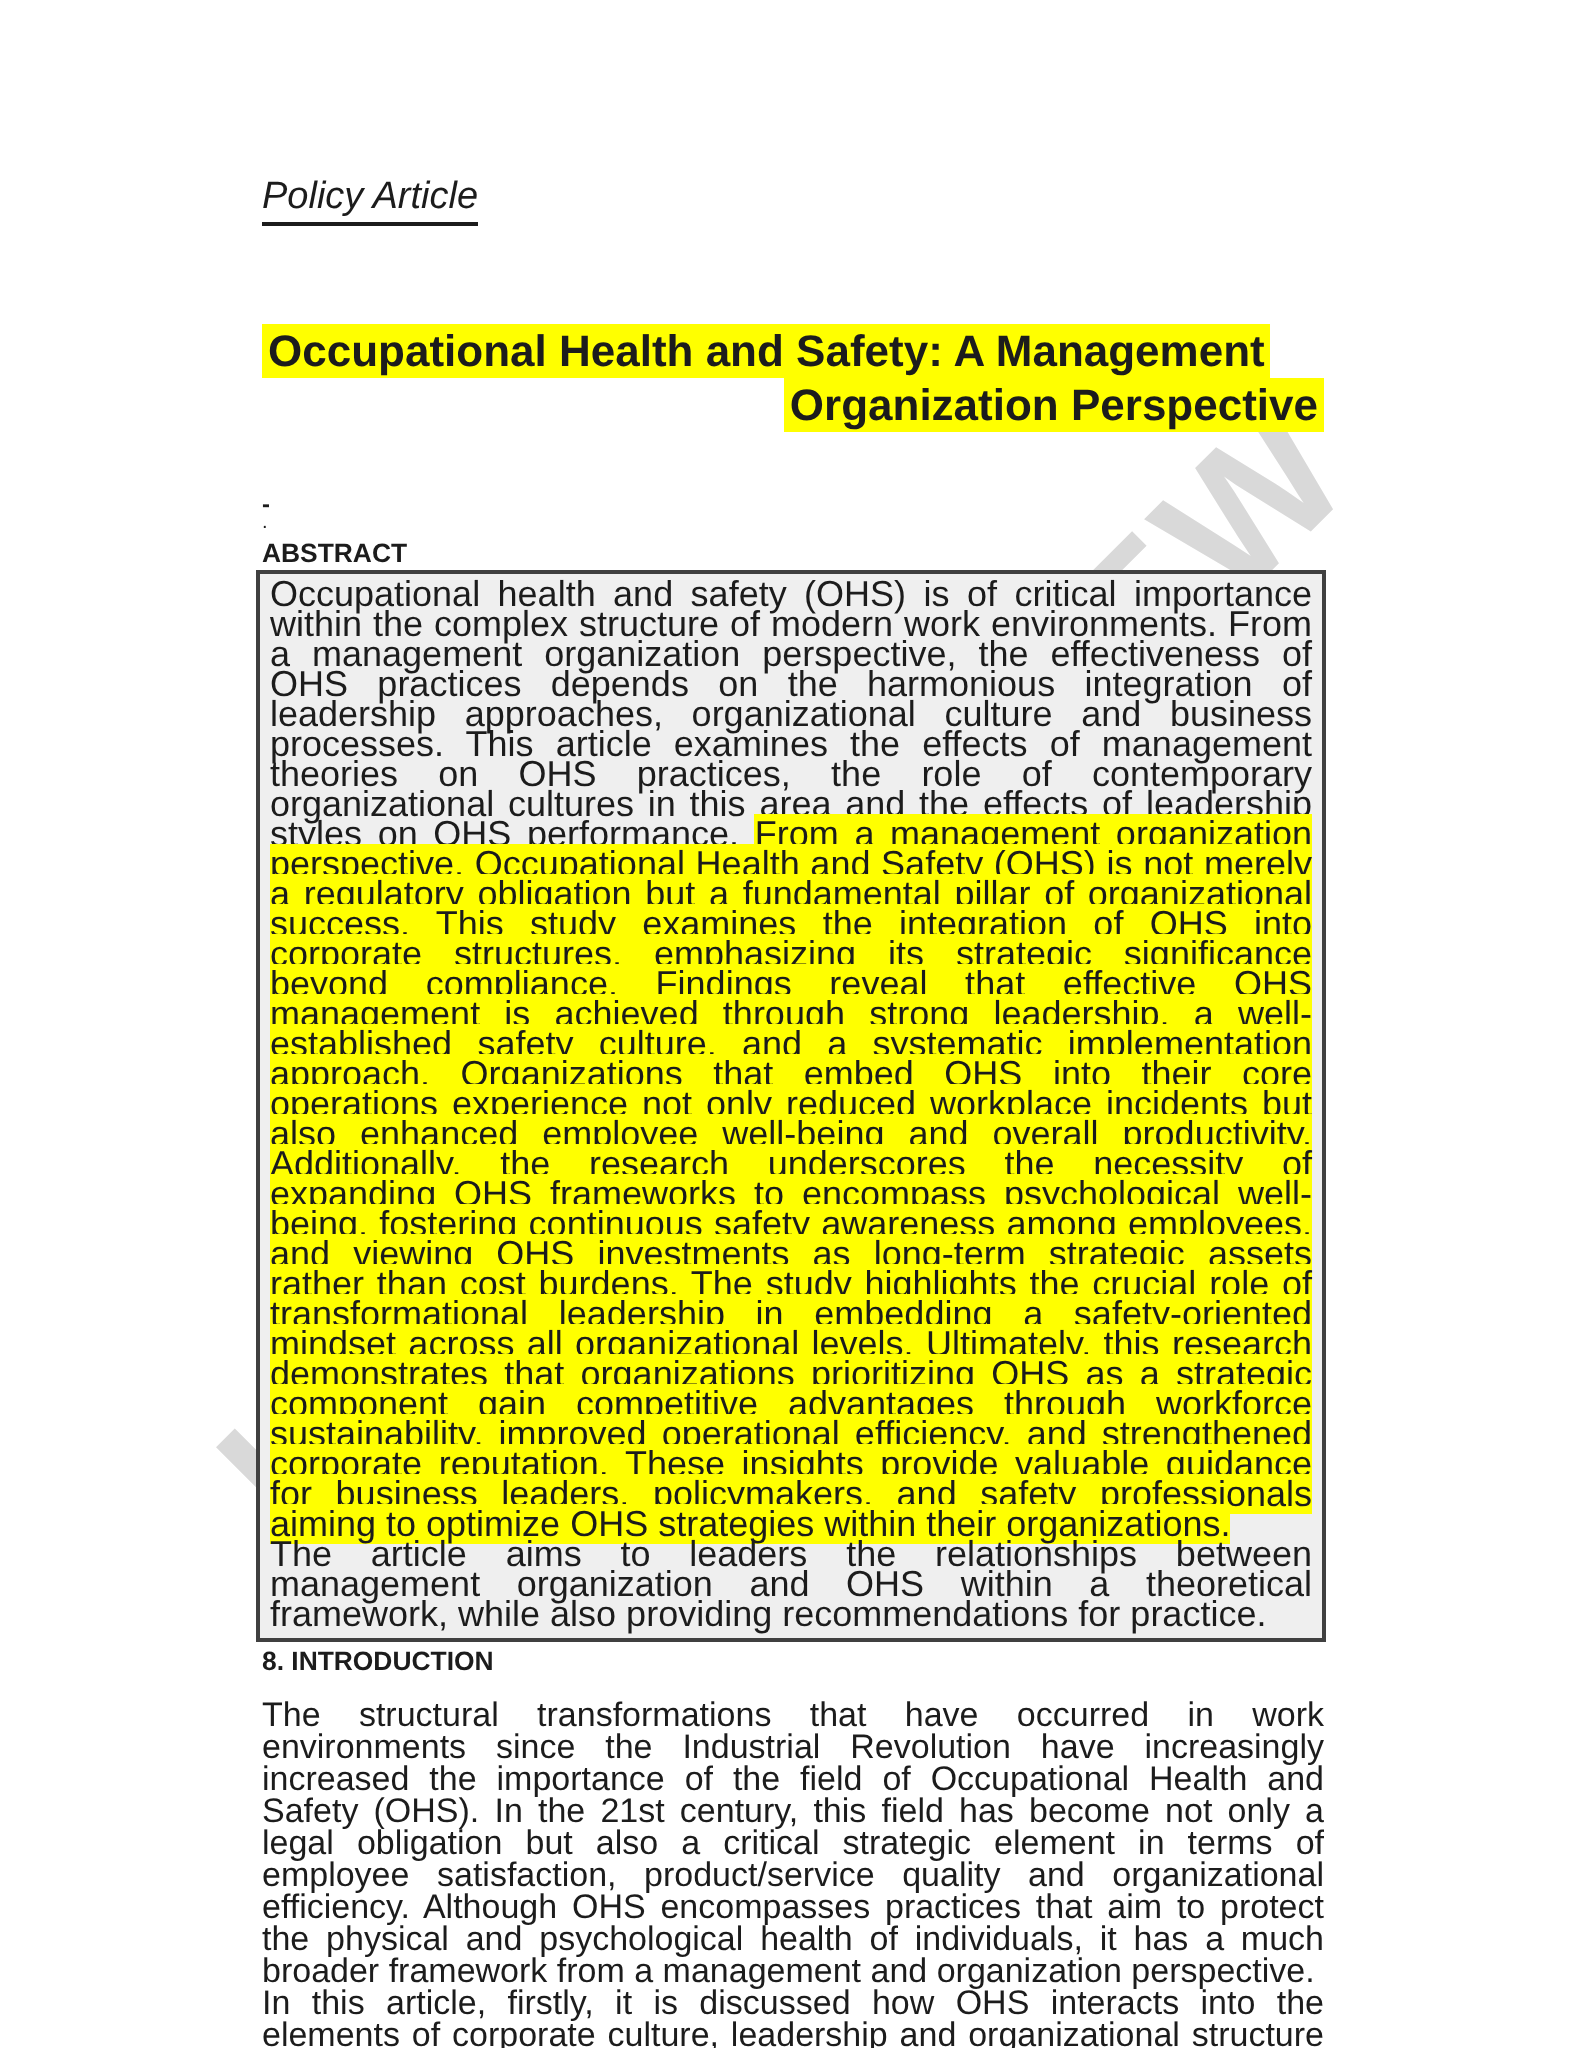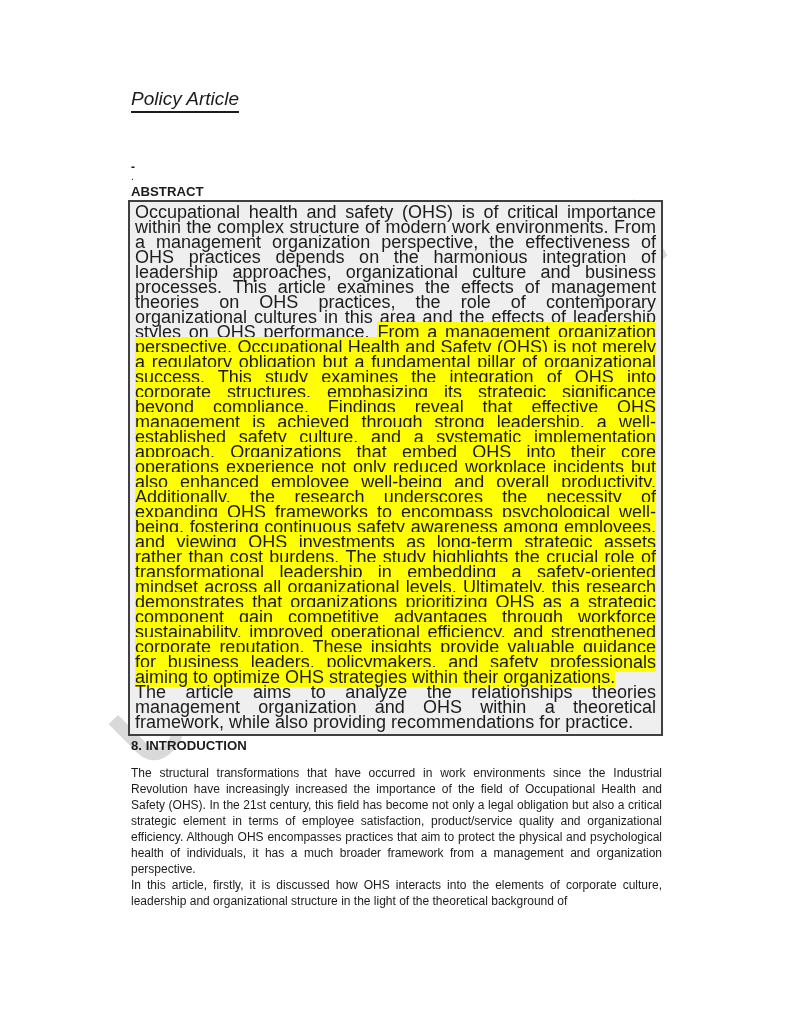--- a/index.html
+++ b/index.html
@@ -95,48 +95,56 @@
     text-align:justify;
     margin-top:3px;
   }
   .intro-heading{
     font-size:13.2px;
     font-weight:700;
     line-height:16px;
     margin-top:2px;
   }
   .body-paragraph{
-    font-size:12px;
+    font-size:17px;
     line-height:16px;
     text-align:justify;
   }
   .body-paragraph.first{margin-top:11px;}
 </style>
 </head>
 <body>
 
 <div class="page">
 
   <div class="watermark">UNDER REVIEW</div>
 
   <div class="content">
 
     <div>
       <span class="policy-heading">Policy Article</span>
     </div>
 
+    <div class="title-block">
+      <div class="title-line1">
+        <mark>Occupational Health and Safety: A Management</mark>
+      </div>
+      <div class="title-line2">
+        <mark>Organization Perspective</mark>
+      </div>
+    </div>
 
     <div class="dash-line">-</div>
     <div class="dot-line">.</div>
 
     <div class="abstract-label">ABSTRACT</div>
 
     <div class="abstract-box">
       <span>Occupational health and safety (OHS) is of critical importance within the complex structure of modern work environments. From a management organization perspective, the effectiveness of OHS practices depends on the harmonious integration of leadership approaches, organizational culture and business processes. This article examines the effects of management theories on OHS practices, the role of contemporary organizational cultures in this area and the effects of leadership styles on OHS performance. </span><mark>From a management organization perspective, Occupational Health and Safety (OHS) is not merely a regulatory obligation but a fundamental pillar of organizational success. This study examines the integration of OHS into corporate structures, emphasizing its strategic significance beyond compliance. Findings reveal that effective OHS management is achieved through strong leadership, a well-established safety culture, and a systematic implementation approach. Organizations that embed OHS into their core operations experience not only reduced workplace incidents but also enhanced employee well-being and overall productivity. Additionally, the research underscores the necessity of expanding OHS frameworks to encompass psychological well-being, fostering continuous safety awareness among employees, and viewing OHS investments as long-term strategic assets rather than cost burdens. The study highlights the crucial role of transformational leadership in embedding a safety-oriented mindset across all organizational levels. Ultimately, this research demonstrates that organizations prioritizing OHS as a strategic component gain competitive advantages through workforce sustainability, improved operational efficiency, and strengthened corporate reputation. These insights provide valuable guidance for business leaders, policymakers, and safety professionals aiming to optimize OHS strategies within their organizations.</mark><br>
-      <span>The article aims to analyze the relationships theories management organization and OHS within a theoretical framework, while also providing recommendations for practice.</span>
+      <span>The article aims to leaders the relationships between management organization and OHS within a theoretical framework, while also providing recommendations for practice.</span>
     </div>
 
 
     <div class="intro-heading">8. INTRODUCTION</div>
 
     <p class="body-paragraph first">The structural transformations that have occurred in work environments since the Industrial Revolution have increasingly increased the importance of the field of Occupational Health and Safety (OHS). In the 21st century, this field has become not only a legal obligation but also a critical strategic element in terms of employee satisfaction, product/service quality and organizational efficiency. Although OHS encompasses practices that aim to protect the physical and psychological health of individuals, it has a much broader framework from a management and organization perspective.</p>
 
     <p class="body-paragraph">In this article, firstly, it is discussed how OHS interacts into the elements of corporate culture, leadership and organizational structure in the light of the theoretical background of</p>
 
   </div>

